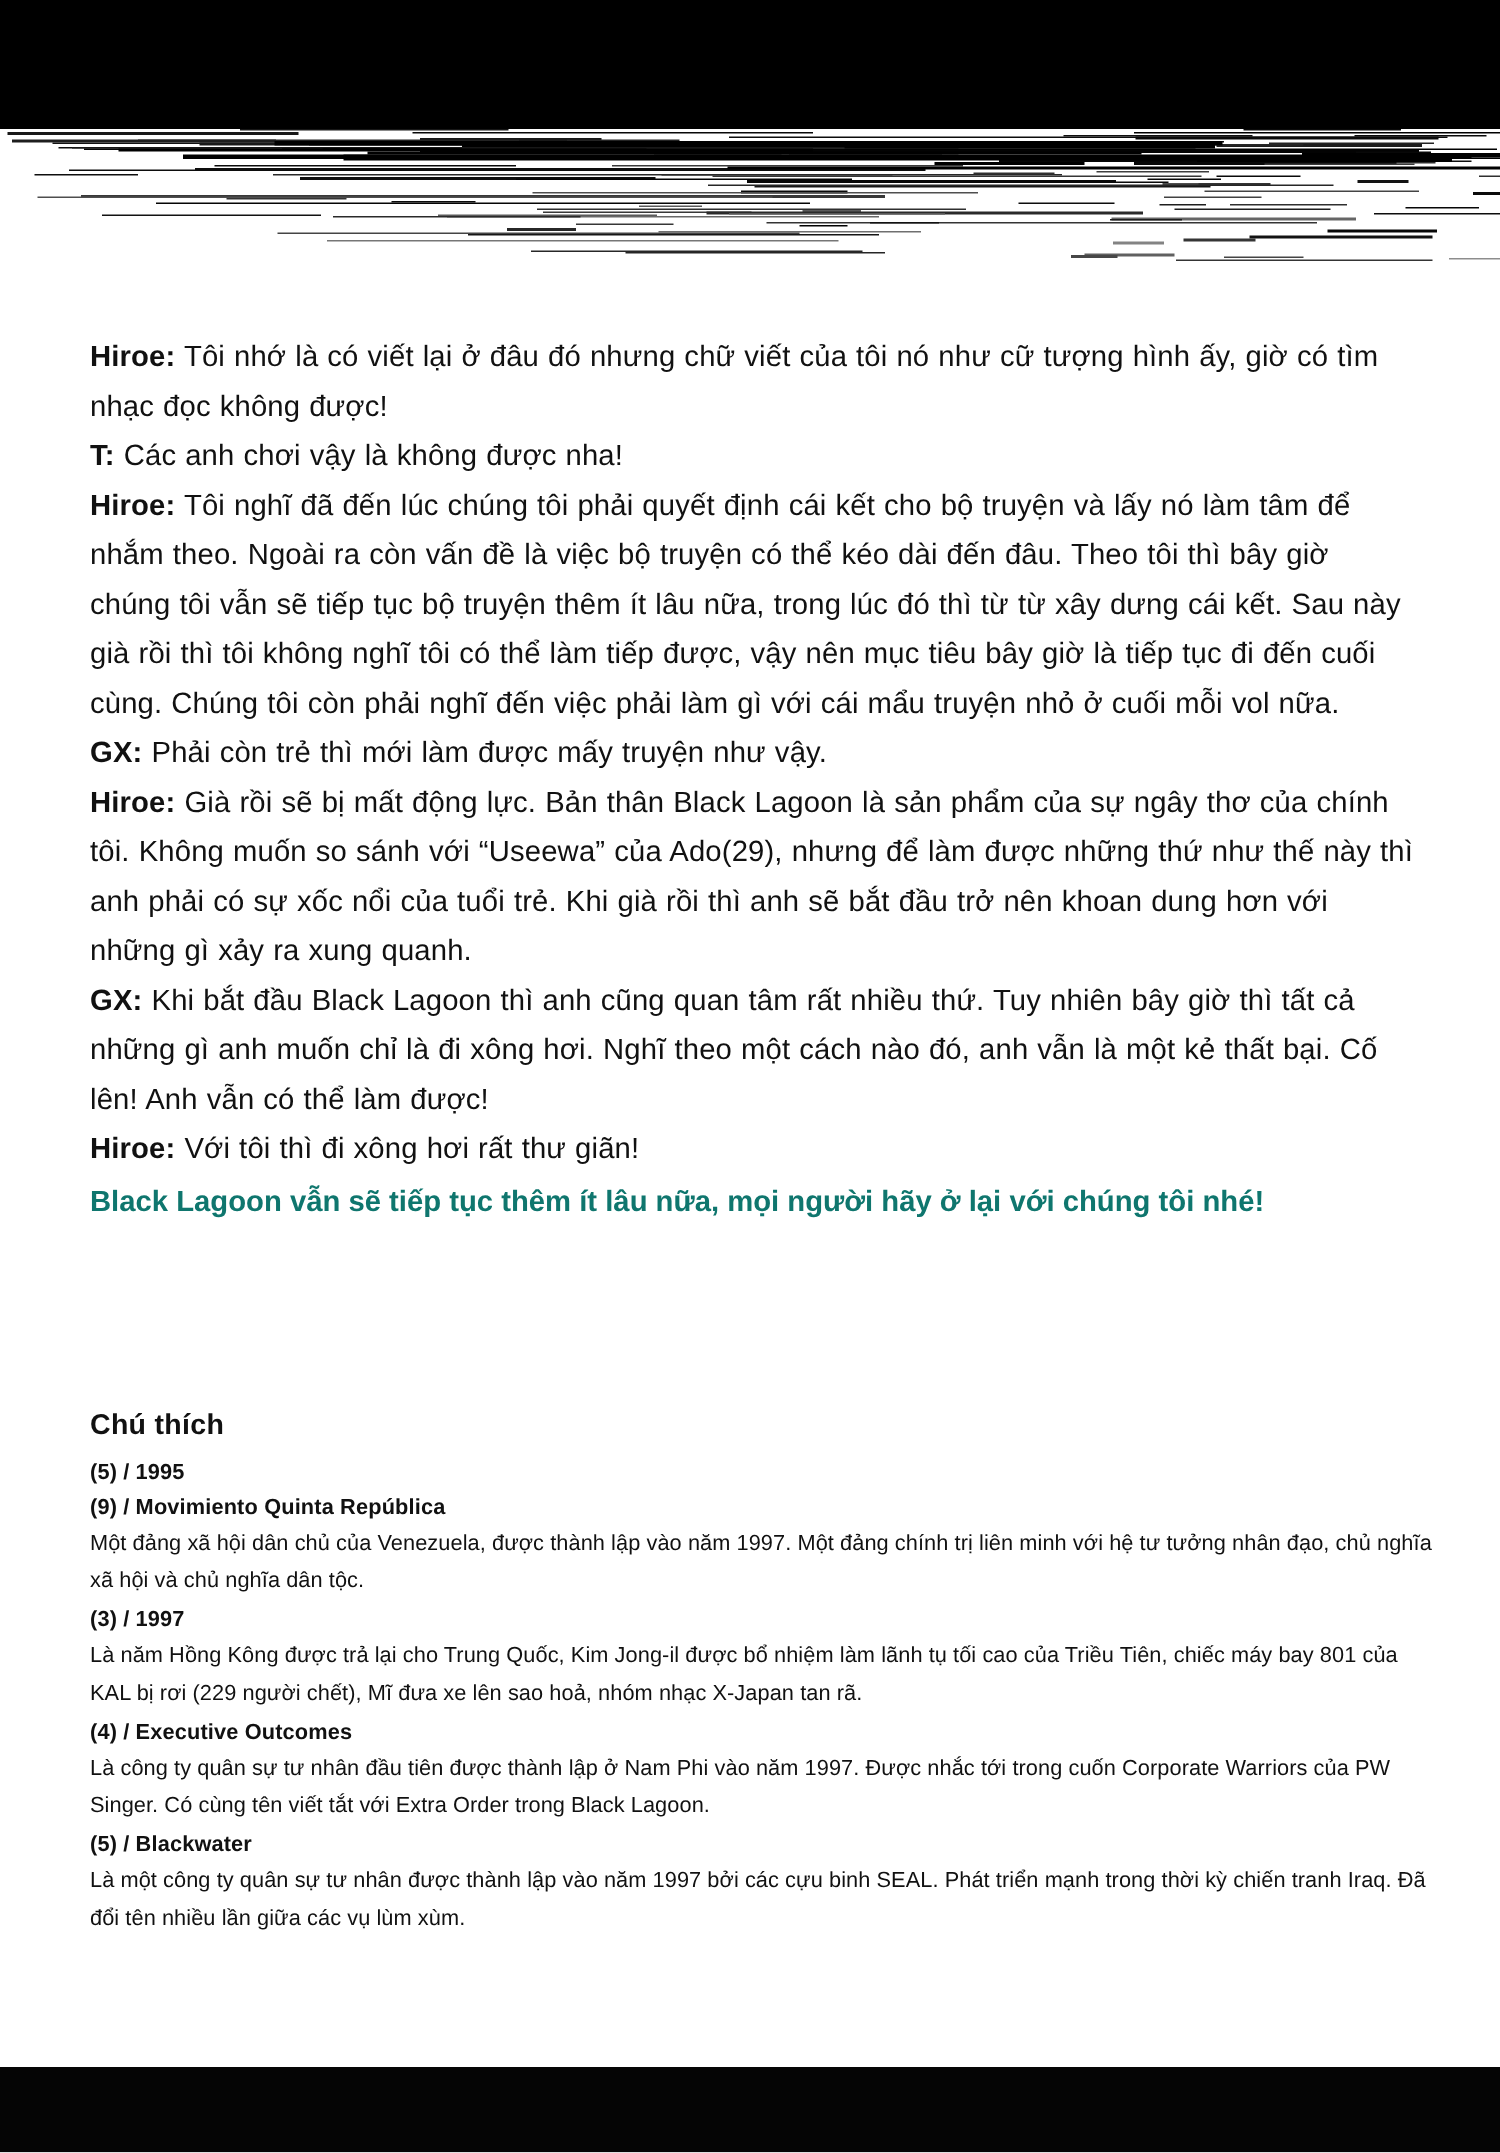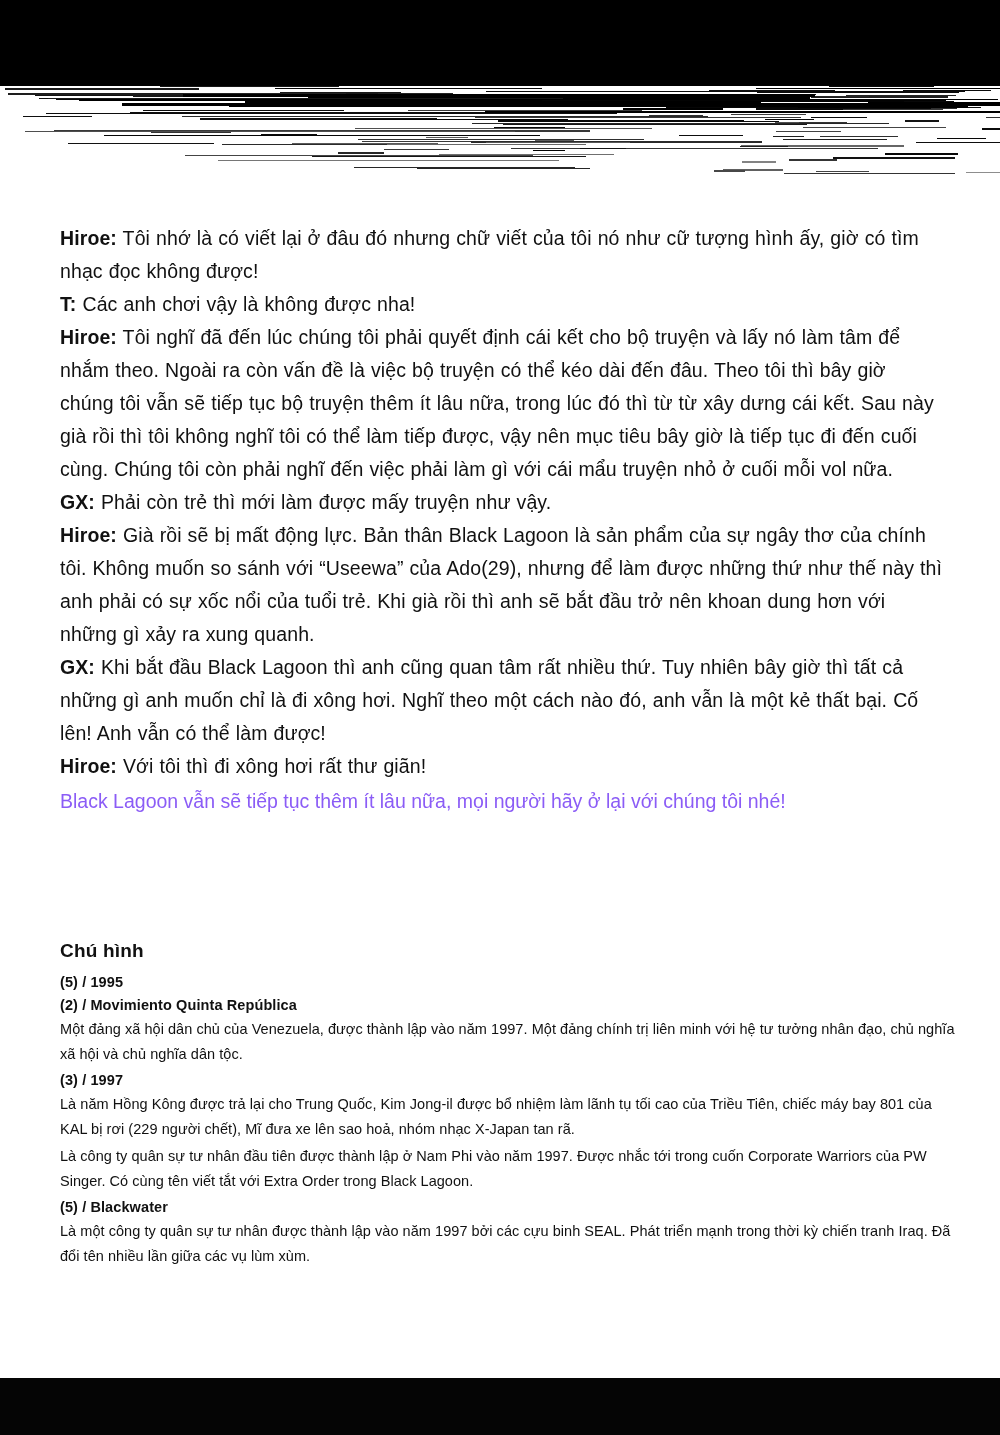--- a/index.html
+++ b/index.html
@@ -66,22 +66,22 @@
     margin: 0 0 0 0;
     text-align: left;
     word-spacing: 0.5px;
   }
   .spk {
     font-weight: 700;
   }
   .closing-line {
     font-size: 19.5px;
     line-height: 33px;
-    font-weight: 400;
-    color: #8b5cf6;
+    font-weight: 700;
+    color: #0f766e;
     margin-top: 2px;
   }
 
   
   .notes {
     position: absolute;
     left: 60px;
     top: 938px;
     width: 896px;
   }
@@ -249,27 +249,28 @@
       <p class="dlg-line"><span class="spk">T:</span><span> Các anh chơi vậy là không được nha!</span></p>
       <p class="dlg-line"><span class="spk">Hiroe:</span><span> Tôi nghĩ đã đến lúc chúng tôi phải quyết định cái kết cho bộ truyện và lấy nó làm tâm để nhắm theo. Ngoài ra còn vấn đề là việc bộ truyện có thể kéo dài đến đâu. Theo tôi thì bây giờ chúng tôi vẫn sẽ tiếp tục bộ truyện thêm ít lâu nữa, trong lúc đó thì từ từ xây dưng cái kết. Sau này già rồi thì tôi không nghĩ tôi có thể làm tiếp được, vậy nên mục tiêu bây giờ là tiếp tục đi đến cuối cùng. Chúng tôi còn phải nghĩ đến việc phải làm gì với cái mẩu truyện nhỏ ở cuối mỗi vol nữa.</span></p>
       <p class="dlg-line"><span class="spk">GX:</span><span> Phải còn trẻ thì mới làm được mấy truyện như vậy.</span></p>
       <p class="dlg-line"><span class="spk">Hiroe:</span><span> Già rồi sẽ bị mất động lực. Bản thân Black Lagoon là sản phẩm của sự ngây thơ của chính tôi. Không muốn so sánh với “Useewa” của Ado(29), nhưng để làm được những thứ như thế này thì anh phải có sự xốc nổi của tuổi trẻ. Khi già rồi thì anh sẽ bắt đầu trở nên khoan dung hơn với những gì xảy ra xung quanh.</span></p>
       <p class="dlg-line"><span class="spk">GX:</span><span> Khi bắt đầu Black Lagoon thì anh cũng quan tâm rất nhiều thứ. Tuy nhiên bây giờ thì tất cả những gì anh muốn chỉ là đi xông hơi. Nghĩ theo một cách nào đó, anh vẫn là một kẻ thất bại. Cố lên! Anh vẫn có thể làm được!</span></p>
       <p class="dlg-line"><span class="spk">Hiroe:</span><span> Với tôi thì đi xông hơi rất thư giãn!</span></p>
       <p class="closing-line">Black Lagoon vẫn sẽ tiếp tục thêm ít lâu nữa, mọi người hãy ở lại với chúng tôi nhé!</p>
     </div>
 
   <div class="notes">
-    <div class="notes-title">Chú hình</div>
+    <div class="notes-title">Chú thích</div>
     <div id="notes-list">
         <div class="note-head">(5) / 1995</div>
-        <div class="note-head">(2) / Movimiento Quinta República</div>
+        <div class="note-head">(9) / Movimiento Quinta República</div>
         <div class="note-body">Một đảng xã hội dân chủ của Venezuela, được thành lập vào năm 1997. Một đảng chính trị liên minh với hệ tư tưởng nhân đạo, chủ nghĩa xã hội và chủ nghĩa dân tộc.</div>
         <div class="note-head">(3) / 1997</div>
         <div class="note-body">Là năm Hồng Kông được trả lại cho Trung Quốc, Kim Jong-il được bổ nhiệm làm lãnh tụ tối cao của Triều Tiên, chiếc máy bay 801 của KAL bị rơi (229 người chết), Mĩ đưa xe lên sao hoả, nhóm nhạc X-Japan tan rã.</div>
+        <div class="note-head">(4) / Executive Outcomes</div>
         <div class="note-body">Là công ty quân sự tư nhân đầu tiên được thành lập ở Nam Phi vào năm 1997. Được nhắc tới trong cuốn Corporate Warriors của PW Singer. Có cùng tên viết tắt với Extra Order trong Black Lagoon.</div>
         <div class="note-head">(5) / Blackwater</div>
         <div class="note-body">Là một công ty quân sự tư nhân được thành lập vào năm 1997 bởi các cựu binh SEAL. Phát triển mạnh trong thời kỳ chiến tranh Iraq. Đã đổi tên nhiều lần giữa các vụ lùm xùm.</div>
       </div>
   </div>
 
   <div class="bottom-band"></div>
 </div>
 
 </body></html>

